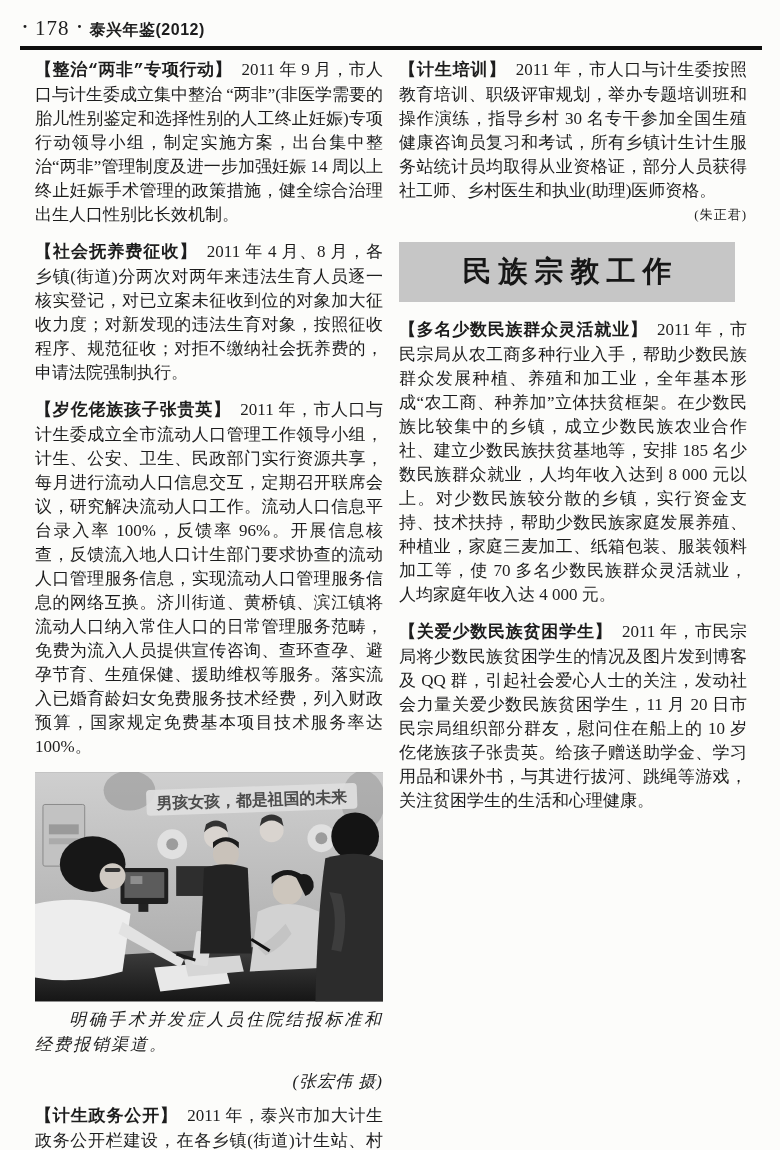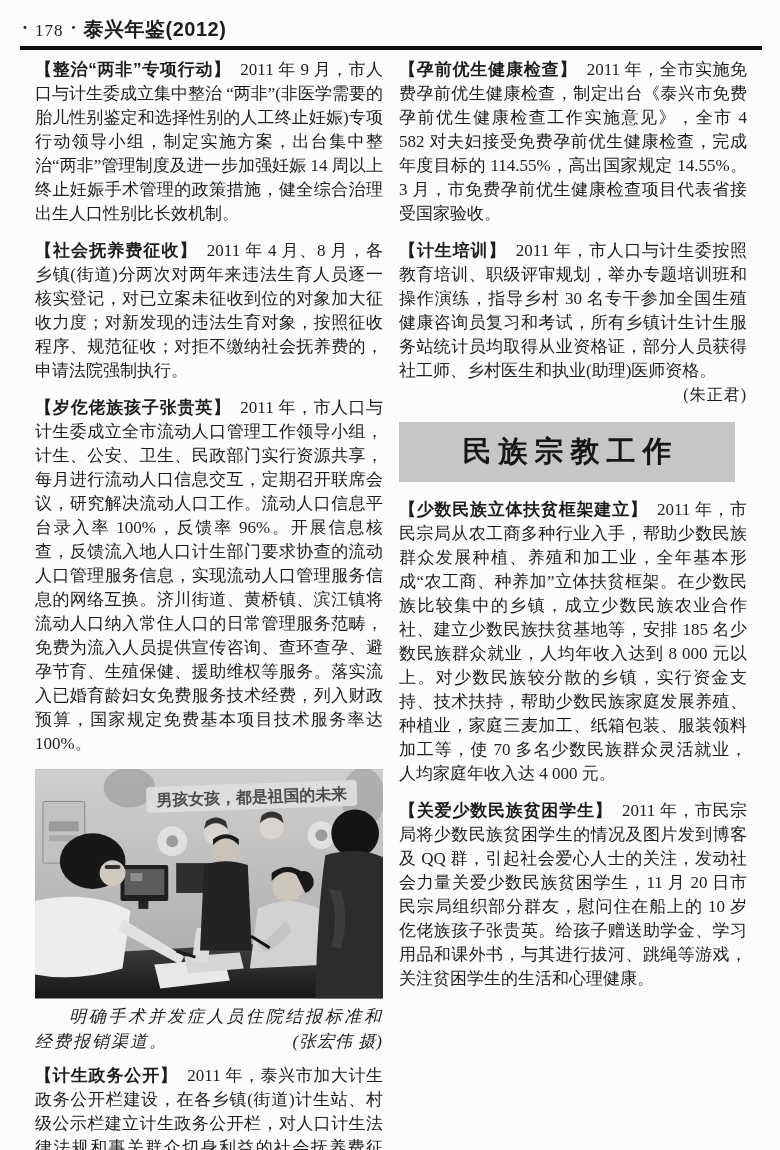--- a/index.html
+++ b/index.html
@@ -12,62 +12,62 @@
   }
   .page{position:relative;width:780px;height:1150px;background:#fcfcfa;overflow:hidden;}
 
   
   .running-head{
     position:absolute;left:22px;top:16px;right:20px;
     display:flex;align-items:baseline;gap:7px;
     font-size:20px;
   }
   .dot{font-weight:bold;font-size:18px;transform:translateY(-2px);}
-  .folio{font-size:17px;letter-spacing:1px;}
+  .folio{font-size:21px;letter-spacing:1px;}
   .pub-title{
     font-family:"Liberation Sans","DejaVu Sans",sans-serif;
-    font-weight:bold;font-size:20px;letter-spacing:.5px;
+    font-weight:bold;font-size:16px;letter-spacing:.5px;
   }
   .head-rule{position:absolute;left:20px;right:18px;top:46px;height:4px;background:#0e0e0e;}
 
   
   .columns{
     position:absolute;left:35px;top:58px;width:712px;
     display:flex;gap:16px;
   }
   .col{width:348px;}
 
   p.article{
     margin:0 0 13px 0;
     font-size:17px;line-height:24px;
     text-align:justify;
     overflow:hidden;
   }
   .art-head{
-    font-family:Liberation Sans, sans-serif;
+    font-family:Liberation Mono, monospace;
     font-weight:bold;
     margin-right:.55em;
     letter-spacing:.3px;
   }
-  .byline{float:right;font-size:16px;letter-spacing:1px;}
+  .byline{float:right;font-size:13px;letter-spacing:1px;}
 
   
   figure.photo{margin:4px 0 5px 0;padding:0;width:348px;}
   figure.photo svg{display:block;width:348px;height:230px;background:#bdbdbd;}
 
   p.caption{
     margin:2px 0 10px 0;
     font-size:17px;line-height:25px;
     font-style:italic;
     letter-spacing:2px;
     text-indent:2em;
     text-align:justify;
     overflow:hidden;
   }
-  .credit{float:right;font-style:italic;letter-spacing:1px;}
+  .credit{float:right;font-style:italic;letter-spacing:1px;margin-top:37px;}
 
   
   .section-banner{
     margin:15px 12px 16px 0;
     height:60px;
     background:#c6c6c6;
     display:flex;align-items:center;justify-content:center;
   }
   .section-banner span{
     font-family:"Liberation Sans","DejaVu Sans",sans-serif;
@@ -183,35 +183,32 @@
 
       <p class="article">
         <b class="art-head">【计生政务公开】</b><span>2011 年，泰兴市加大计生政务公开栏建设，在各乡镇(街道)计生站、村级公示栏建立计生政务公开栏，对人口计生法律法规和事关群众切身利益的社会抚养费征收、批准再生育一孩、独生子女父母奖励金和奖扶特扶金发放程序、标准、时限全面公示，接受群众和社会各界监督。</span>
       </p>
 
     </div>
 
     <div class="col">
 
 
-      <p class="article">
-        <b class="art-head">【孕前优生健康检查】</b><span>2011 年，全市实施免费孕前优生健康检查，制定出台《泰兴市免费孕前优生健康检查工作实施意见》，全市 4 582 对夫妇接受免费孕前优生健康检查，完成年度目标的 114.55%，高出国家规定 14.55%。3 月，市免费孕前优生健康检查项目代表省接受国家验收。</span>
-      </p>
 
       <p class="article">
         <b class="art-head">【计生培训】</b><span>2011 年，市人口与计生委按照教育培训、职级评审规划，举办专题培训班和操作演练，指导乡村 30 名专干参加全国生殖健康咨询员复习和考试，所有乡镇计生计生服务站统计员均取得从业资格证，部分人员获得社工师、乡村医生和执业(助理)医师资格。</span>
         <span class="byline">(朱正君)</span>
       </p>
 
       <div class="section-banner">
         <span>民族宗教工作</span>
       </div>
 
       <p class="article">
-        <b class="art-head">【少数民族立体扶贫框架建立】</b><span>2011 年，市民宗局从农工商多种行业入手，帮助少数民族群众发展种植、养殖和加工业，全年基本形成“农工商、种养加”立体扶贫框架。在少数民族比较集中的乡镇，成立少数民族农业合作社、建立少数民族扶贫基地等，安排 185 名少数民族群众就业，人均年收入达到 8 000 元以上。对少数民族较分散的乡镇，实行资金支持、技术扶持，帮助少数民族家庭发展养殖、种植业，家庭三麦加工、纸箱包装、服装领料加工等，使 70 多名少数民族群众灵活就业，人均家庭年收入达 4 000 元。</span>
+        <b class="art-head">【多名少数民族群众灵活就业】</b><span>2011 年，市民宗局从农工商多种行业入手，帮助少数民族群众发展种植、养殖和加工业，全年基本形成“农工商、种养加”立体扶贫框架。在少数民族比较集中的乡镇，成立少数民族农业合作社、建立少数民族扶贫基地等，安排 185 名少数民族群众就业，人均年收入达到 8 000 元以上。对少数民族较分散的乡镇，实行资金支持、技术扶持，帮助少数民族家庭发展养殖、种植业，家庭三麦加工、纸箱包装、服装领料加工等，使 70 多名少数民族群众灵活就业，人均家庭年收入达 4 000 元。</span>
       </p>
 
       <p class="article">
         <b class="art-head">【关爱少数民族贫困学生】</b><span>2011 年，市民宗局将少数民族贫困学生的情况及图片发到博客及 QQ 群，引起社会爱心人士的关注，发动社会力量关爱少数民族贫困学生，11 月 20 日市民宗局组织部分群友，慰问住在船上的 10 岁仡佬族孩子张贵英。给孩子赠送助学金、学习用品和课外书，与其进行拔河、跳绳等游戏，关注贫困学生的生活和心理健康。</span>
       </p>
 
     </div>
   </div>
 </div>
 

